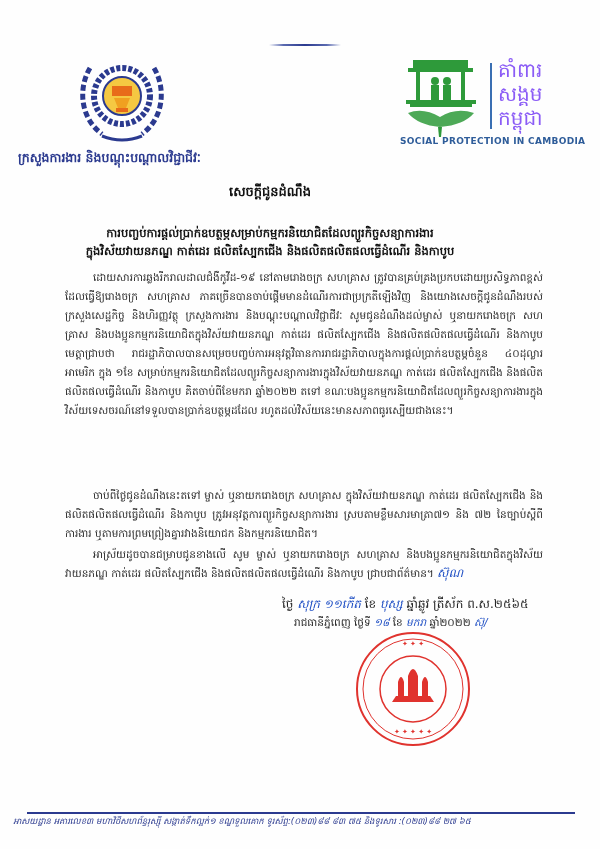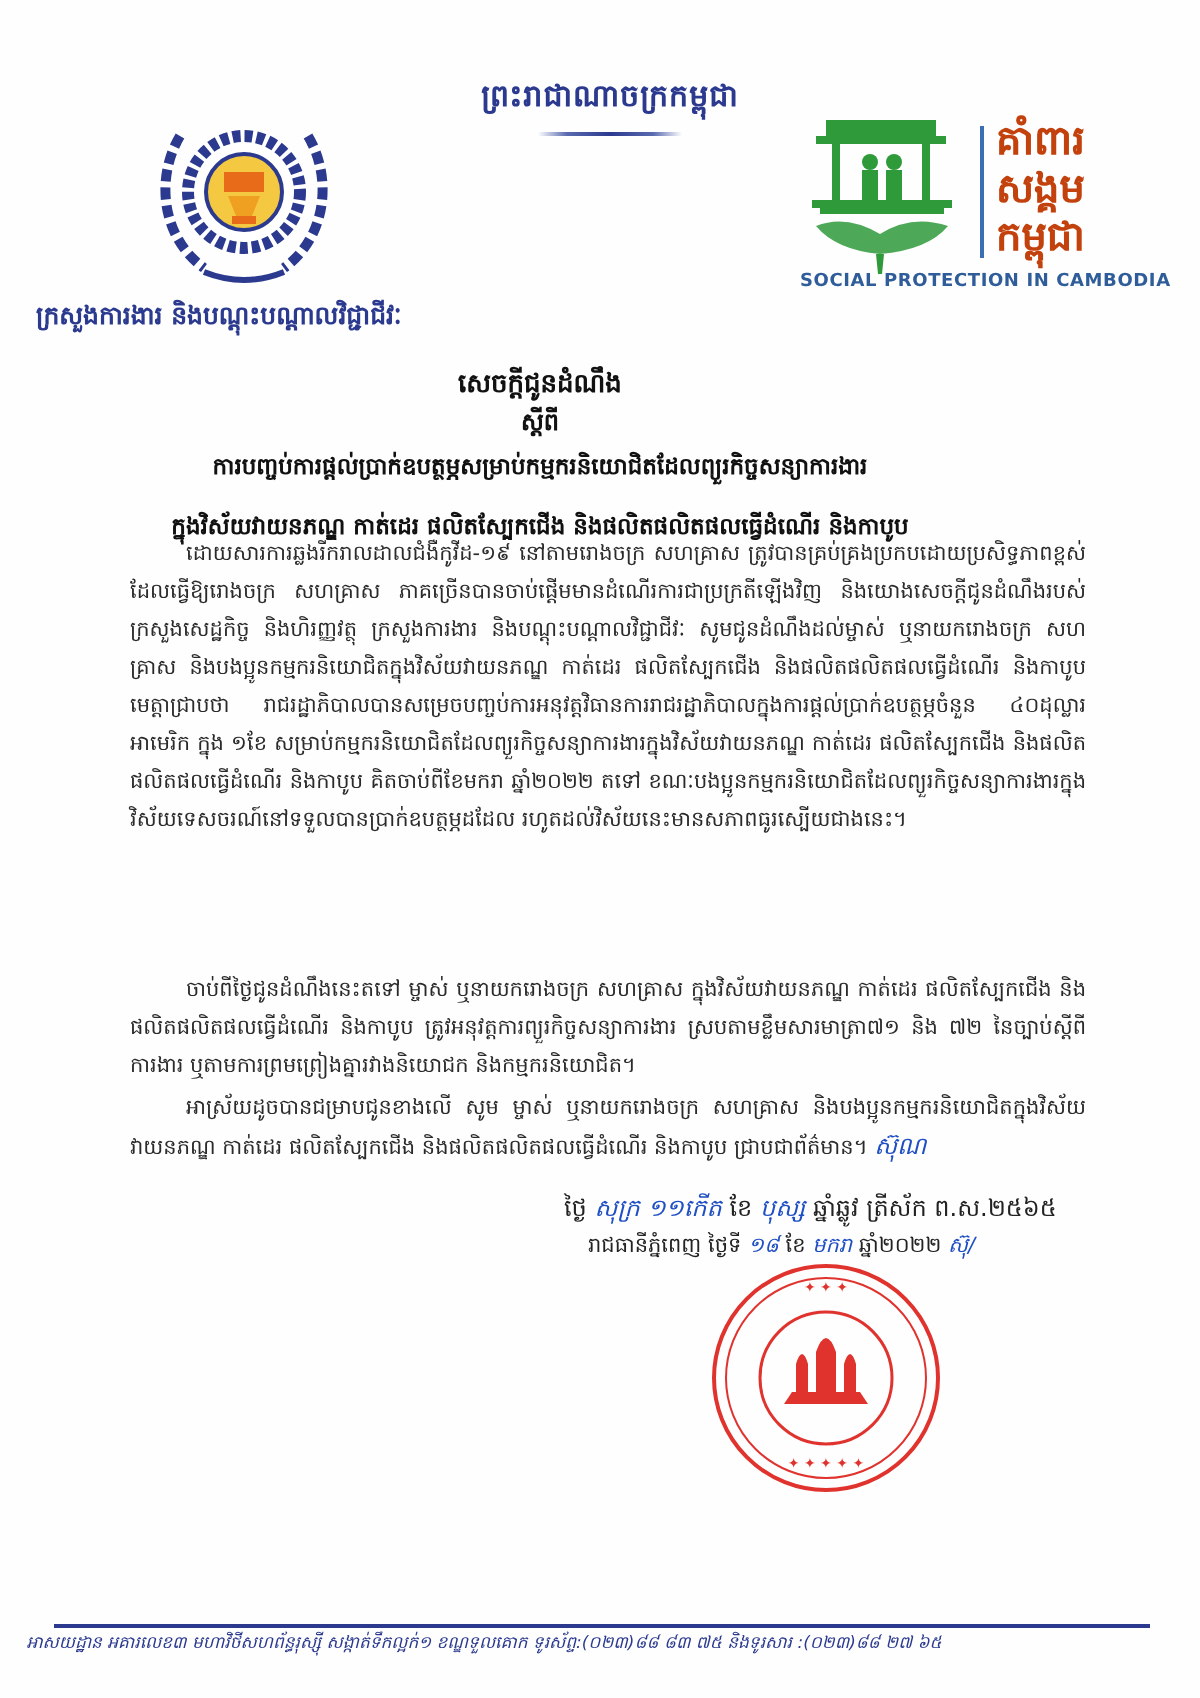--- a/index.html
+++ b/index.html
@@ -11,28 +11,28 @@
   .kingdom { position:absolute; left:205px; top:38px; width:200px; text-align:center; }
   .kingdom .k1 { color:#2b3a8f; font-weight:bold; font-size:15px; letter-spacing:0.5px; }
   .kingdom .k2 { color:#2b3a8f; font-size:13px; margin-top:4px; }
   .kingdom .orn { margin:6px auto 0; width:72px; height:2px; background:linear-gradient(90deg,transparent,#5a6ab0 20%,#2b3a8f 50%,#5a6ab0 80%,transparent); }
 
   .ministry-logo { position:absolute; left:72px; top:48px; width:100px; height:100px; }
   .ministry-name { position:absolute; left:18px; top:150px; color:#2b3a8f; font-weight:bold; font-size:12.5px; }
 
   .sp-logo { position:absolute; left:398px; top:55px; width:100px; height:90px; }
   .sp-divider { position:absolute; left:490px; top:63px; width:2px; height:66px; background:#3a6fb3; }
-  .sp-text { position:absolute; left:498px; top:58px; color:#c2410c; font-weight:bold; font-size:20px; line-height:24px; }
+  .sp-text { position:absolute; left:498px; top:58px; color:#8b5cf6; font-weight:normal; font-size:20px; line-height:24px; }
   .sp-caption { position:absolute; left:400px; top:136px; color:#2f5d9a; font-weight:bold; font-size:9px; letter-spacing:0.3px; }
 
   .title { position:absolute; left:0; width:540px; text-align:center; font-weight:bold; color:#111; }
   .t1 { top:183px; font-size:13px; }
   .t2 { top:203px; font-size:12px; }
   .t3 { top:226px; font-size:11.5px; }
-  .t4 { top:256px; font-size:11.5px; }
+  .t4 { top:244px; font-size:11.5px; }
 
   .para { position:absolute; left:65px; width:478px; font-size:10.5px; line-height:19px; color:#2a2a2a; text-align:justify; }
   .para .indent { display:inline-block; width:28px; }
   .p1 { top:268px; }
   .p2 { top:486px; }
   .p3 { top:545px; }
   .sig-mark { color:#1f4fc4; font-style:italic; font-size:12px; }
 
   .date1 { position:absolute; left:282px; top:596px; font-size:12px; color:#222; }
   .date2 { position:absolute; left:294px; top:616px; font-size:10.5px; color:#222; }
@@ -55,21 +55,20 @@
       <circle cx="50" cy="48" r="28" fill="#ffffff" stroke="#2b3a8f" stroke-width="6" stroke-dasharray="4 2"></circle>
       <circle cx="50" cy="48" r="19" fill="#f5c842" stroke="#2b3a8f" stroke-width="2"></circle>
       <rect x="40" y="38" width="20" height="10" fill="#e86b1a"></rect>
       <path d="M42 50 L58 50 L54 60 L46 60 Z" fill="#f0a020"></path>
       <rect x="44" y="60" width="12" height="4" fill="#e86b1a"></rect>
       <path d="M30 88 Q50 96 70 88" stroke="#2b3a8f" stroke-width="3" fill="none"></path>
     </svg>
   </div>
 
   <div class="kingdom">
-    <div class="k1">ព្រះរាជាណាចក្រកម្ពុជា</div>
     <div class="orn"></div>
   </div>
 
   <div class="sp-logo">
     <svg width="95" height="85" viewBox="0 0 95 85">
       <rect x="15" y="5" width="55" height="8" fill="#2e9a3a"></rect>
       <rect x="10" y="13" width="65" height="4" fill="#2e9a3a"></rect>
       <rect x="18" y="17" width="4" height="28" fill="#2e9a3a"></rect>
       <rect x="63" y="17" width="4" height="28" fill="#2e9a3a"></rect>
       <circle cx="37" cy="26" r="4" fill="#2e9a3a"></circle>
@@ -86,21 +85,20 @@
   <div class="sp-text">
     <div>គាំពារ</div>
     <div>សង្គម</div>
     <div>កម្ពុជា</div>
   </div>
   <div class="sp-caption">SOCIAL PROTECTION IN CAMBODIA</div>
 
   <div class="ministry-name">ក្រសួងការងារ និងបណ្តុះបណ្តាលវិជ្ជាជីវៈ</div>
 
   <div class="title t1">សេចក្តីជូនដំណឹង</div>
-  <div class="title t2">ស្តីពី</div>
   <div class="title t3">ការបញ្ចប់ការផ្តល់ប្រាក់ឧបត្ថម្ភសម្រាប់កម្មករនិយោជិតដែលព្យួរកិច្ចសន្យាការងារ</div>
   <div class="title t4">ក្នុងវិស័យវាយនភណ្ឌ កាត់ដេរ ផលិតស្បែកជើង និងផលិតផលិតផលធ្វើដំណើរ និងកាបូប</div>
 
   <div class="para p1"><span class="indent"></span><span>ដោយសារការឆ្លងរីករាលដាលជំងឺកូវីដ-១៩ នៅតាមរោងចក្រ សហគ្រាស ត្រូវបានគ្រប់គ្រងប្រកបដោយប្រសិទ្ធភាពខ្ពស់ ដែលធ្វើឱ្យរោងចក្រ សហគ្រាស ភាគច្រើនបានចាប់ផ្តើមមានដំណើរការជាប្រក្រតីឡើងវិញ និងយោងសេចក្តីជូនដំណឹងរបស់ក្រសួងសេដ្ឋកិច្ច និងហិរញ្ញវត្ថុ ក្រសួងការងារ និងបណ្តុះបណ្តាលវិជ្ជាជីវៈ សូមជូនដំណឹងដល់ម្ចាស់ ឬនាយករោងចក្រ សហគ្រាស និងបងប្អូនកម្មករនិយោជិតក្នុងវិស័យវាយនភណ្ឌ កាត់ដេរ ផលិតស្បែកជើង និងផលិតផលិតផលធ្វើដំណើរ និងកាបូប មេត្តាជ្រាបថា រាជរដ្ឋាភិបាលបានសម្រេចបញ្ចប់ការអនុវត្តវិធានការរាជរដ្ឋាភិបាលក្នុងការផ្តល់ប្រាក់ឧបត្ថម្ភចំនួន ៤០ដុល្លារអាមេរិក ក្នុង ១ខែ សម្រាប់កម្មករនិយោជិតដែលព្យួរកិច្ចសន្យាការងារក្នុងវិស័យវាយនភណ្ឌ កាត់ដេរ ផលិតស្បែកជើង និងផលិតផលិតផលធ្វើដំណើរ និងកាបូប គិតចាប់ពីខែមករា ឆ្នាំ២០២២ តទៅ ខណៈបងប្អូនកម្មករនិយោជិតដែលព្យួរកិច្ចសន្យាការងារក្នុងវិស័យទេសចរណ៍នៅទទួលបានប្រាក់ឧបត្ថម្ភដដែល រហូតដល់វិស័យនេះមានសភាពធូរស្បើយជាងនេះ។</span></div>
   <div class="para p2"><span class="indent"></span><span>ចាប់ពីថ្ងៃជូនដំណឹងនេះតទៅ ម្ចាស់ ឬនាយករោងចក្រ សហគ្រាស ក្នុងវិស័យវាយនភណ្ឌ កាត់ដេរ ផលិតស្បែកជើង និងផលិតផលិតផលធ្វើដំណើរ និងកាបូប ត្រូវអនុវត្តការព្យួរកិច្ចសន្យាការងារ ស្របតាមខ្លឹមសារមាត្រា៧១ និង ៧២ នៃច្បាប់ស្តីពីការងារ ឬតាមការព្រមព្រៀងគ្នារវាងនិយោជក និងកម្មករនិយោជិត។</span></div>
   <div class="para p3"><span class="indent"></span><span>អាស្រ័យដូចបានជម្រាបជូនខាងលើ សូម ម្ចាស់ ឬនាយករោងចក្រ សហគ្រាស និងបងប្អូនកម្មករនិយោជិតក្នុងវិស័យវាយនភណ្ឌ កាត់ដេរ ផលិតស្បែកជើង និងផលិតផលិតផលធ្វើដំណើរ និងកាបូប ជ្រាបជាព័ត៌មាន។</span> <span class="sig-mark">ស៊ុណ</span></div>
 
   <div class="date1">
     <span>ថ្ងៃ</span>
     <span class="hw">សុក្រ ១១កើត</span>

